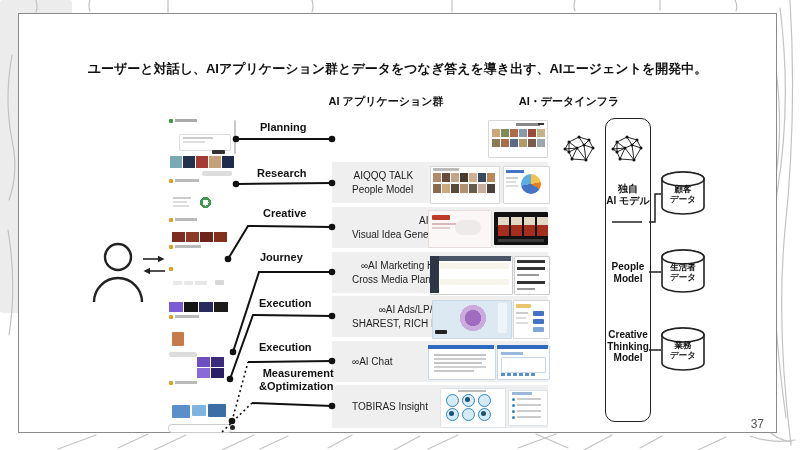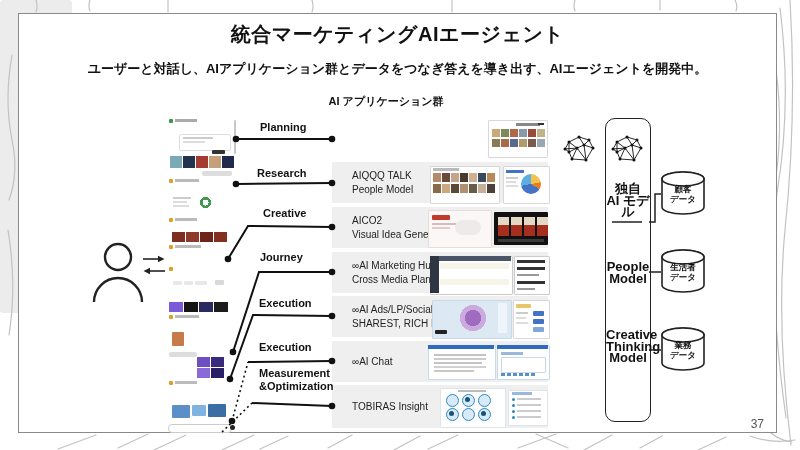--- a/index.html
+++ b/index.html
@@ -4,36 +4,36 @@
 <style>
   html,body{margin:0;padding:0;background:#fff;}
   body{width:800px;height:450px;overflow:hidden;position:relative;
        font-family:"Liberation Sans","DejaVu Sans",sans-serif;color:#111;}
   #stage{position:absolute;inset:0;width:800px;height:450px;}
   .abs{position:absolute;}
   svg{display:block;}
   .bg-sketch{position:absolute;inset:0;z-index:0;}
   .slide{position:absolute;left:18px;top:13px;width:757px;height:418px;
          background:#fff;border:1px solid #8a8a8a;z-index:1;}
-  .pre{white-space:pre-line;}
+  .pre{white-space:pre-line;text-align:right;}
   .title{left:18px;top:21px;width:759px;text-align:center;font-size:20px;
          font-weight:bold;letter-spacing:.5px;z-index:3;}
   .subtitle{left:18px;top:60px;width:759px;text-align:center;font-size:13px;
          font-weight:bold;z-index:3;}
   .colhead{top:94px;text-align:center;font-size:11px;font-weight:bold;z-index:3;}
   .chat-panel{left:165px;top:115px;width:72px;height:313px;background:#ececec;
          border-radius:3px;z-index:2;}
   .stage-label{font-size:11px;font-weight:bold;line-height:13px;z-index:3;}
   .app-row{left:332px;width:216px;background:#efefef;z-index:2;
            display:flex;align-items:center;}
   .app-row .txt{padding-left:20px;font-size:10px;line-height:13.5px;color:#222;}
   .infra-col{width:44px;height:302px;top:118px;background:#fff;
              border:1.5px solid #222;border-radius:10px;z-index:2;}
   .infra-label{position:absolute;left:0;width:100%;text-align:center;
-               font-size:13px;font-weight:bold;line-height:11.5px;}
+               font-size:10px;font-weight:bold;line-height:11.5px;}
   .cyl{width:46px;height:46px;z-index:2;}
   .cyl-label{position:absolute;left:0;top:14px;width:100%;text-align:center;
              font-size:8.5px;font-weight:bold;line-height:10px;}
   .pagenum{left:740px;top:417px;width:24px;text-align:right;font-size:12px;
            color:#555;z-index:3;}
   .overlay{position:absolute;inset:0;z-index:5;pointer-events:none;}
   #decor{position:absolute;inset:0;z-index:2;pointer-events:none;}
 </style>
 </head>
 <body>
@@ -68,24 +68,24 @@
       <path d="M518,448 L556,434"></path>
         <path d="M536,434 L568,448"></path>
       <path d="M584,450 L612,435"></path>
         <path d="M640,448 L662,436"></path>
         <path d="M698,450 L726,437"></path>
     </g>
   </svg>
 
   <div class="slide"></div>
 
-  <div class="abs title">統合マーケティングAIエージェント</div>
   <div class="abs subtitle">ユーザーと対話し、AIアプリケーション群とデータをつなぎ答えを導き出す、AIエージェントを開発中。</div>
 
   <div class="abs colhead" style="left:316px;width:140px;">AI アプリケーション群</div>
+  <div class="abs colhead" style="left:499px;width:140px;">AI・データインフラ</div>
 
   <div class="chat-panel"></div>
 
   <svg class="abs" style="left:92px;top:242px;z-index:3;" width="52" height="62" viewBox="0 0 52 62">
     <circle cx="26" cy="15" r="13" fill="none" stroke="#222" stroke-width="2.4"></circle>
     <path d="M2,60 a24,24 0 0 1 48,0" fill="none" stroke="#222" stroke-width="2.4"></path>
   </svg>
 
   <div class="abs stage-label pre" style="left:260px;top:121px;">Planning</div>
   <div class="abs stage-label pre" style="left:257px;top:167px;">Research</div>

